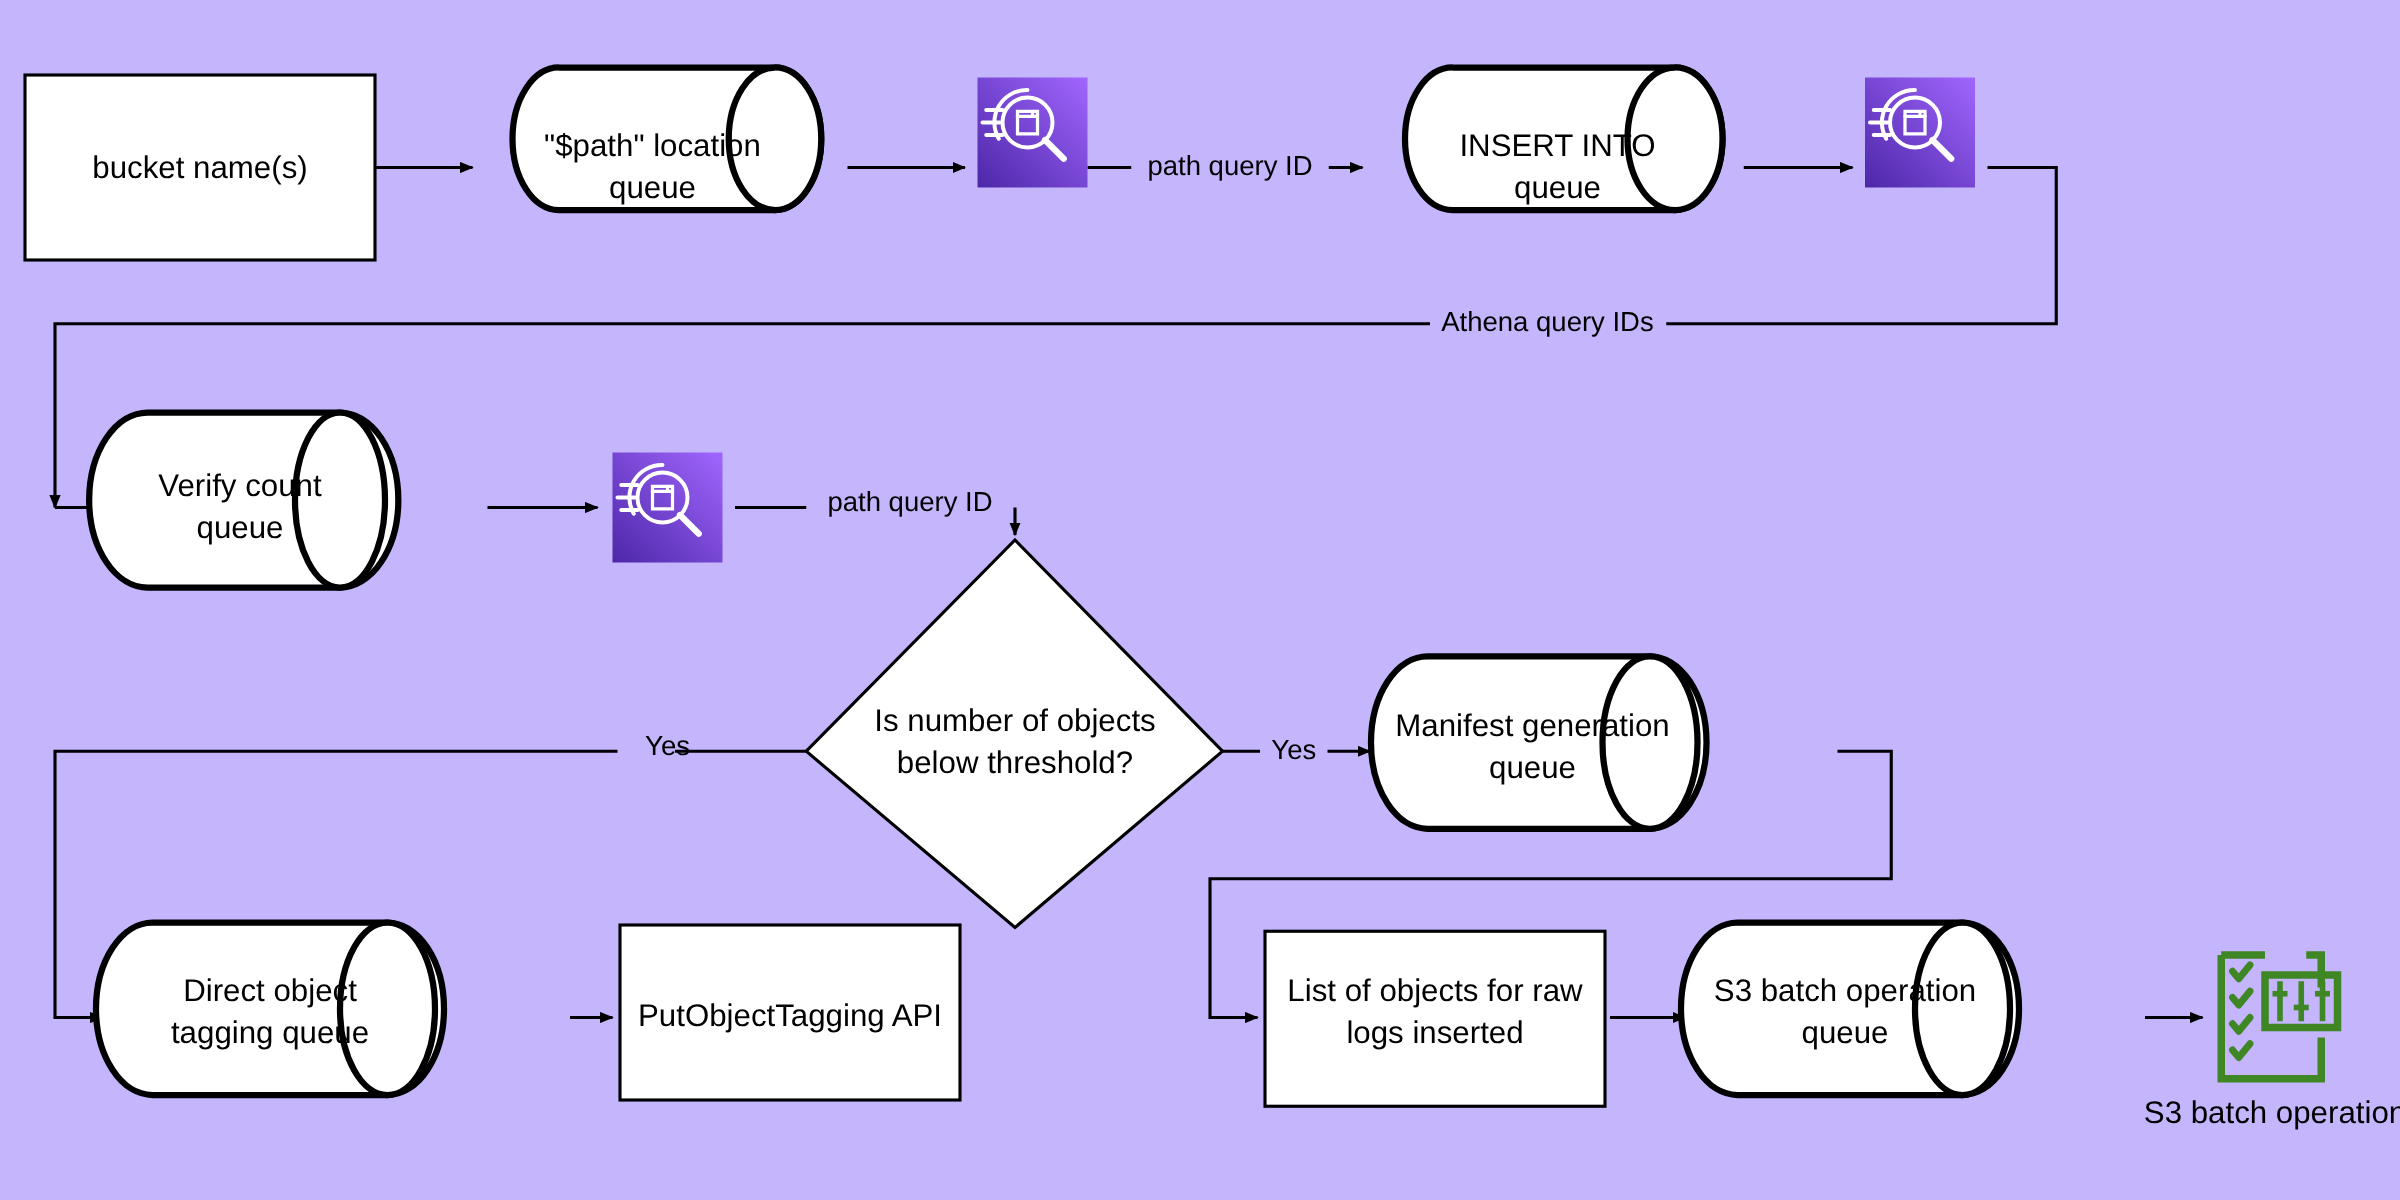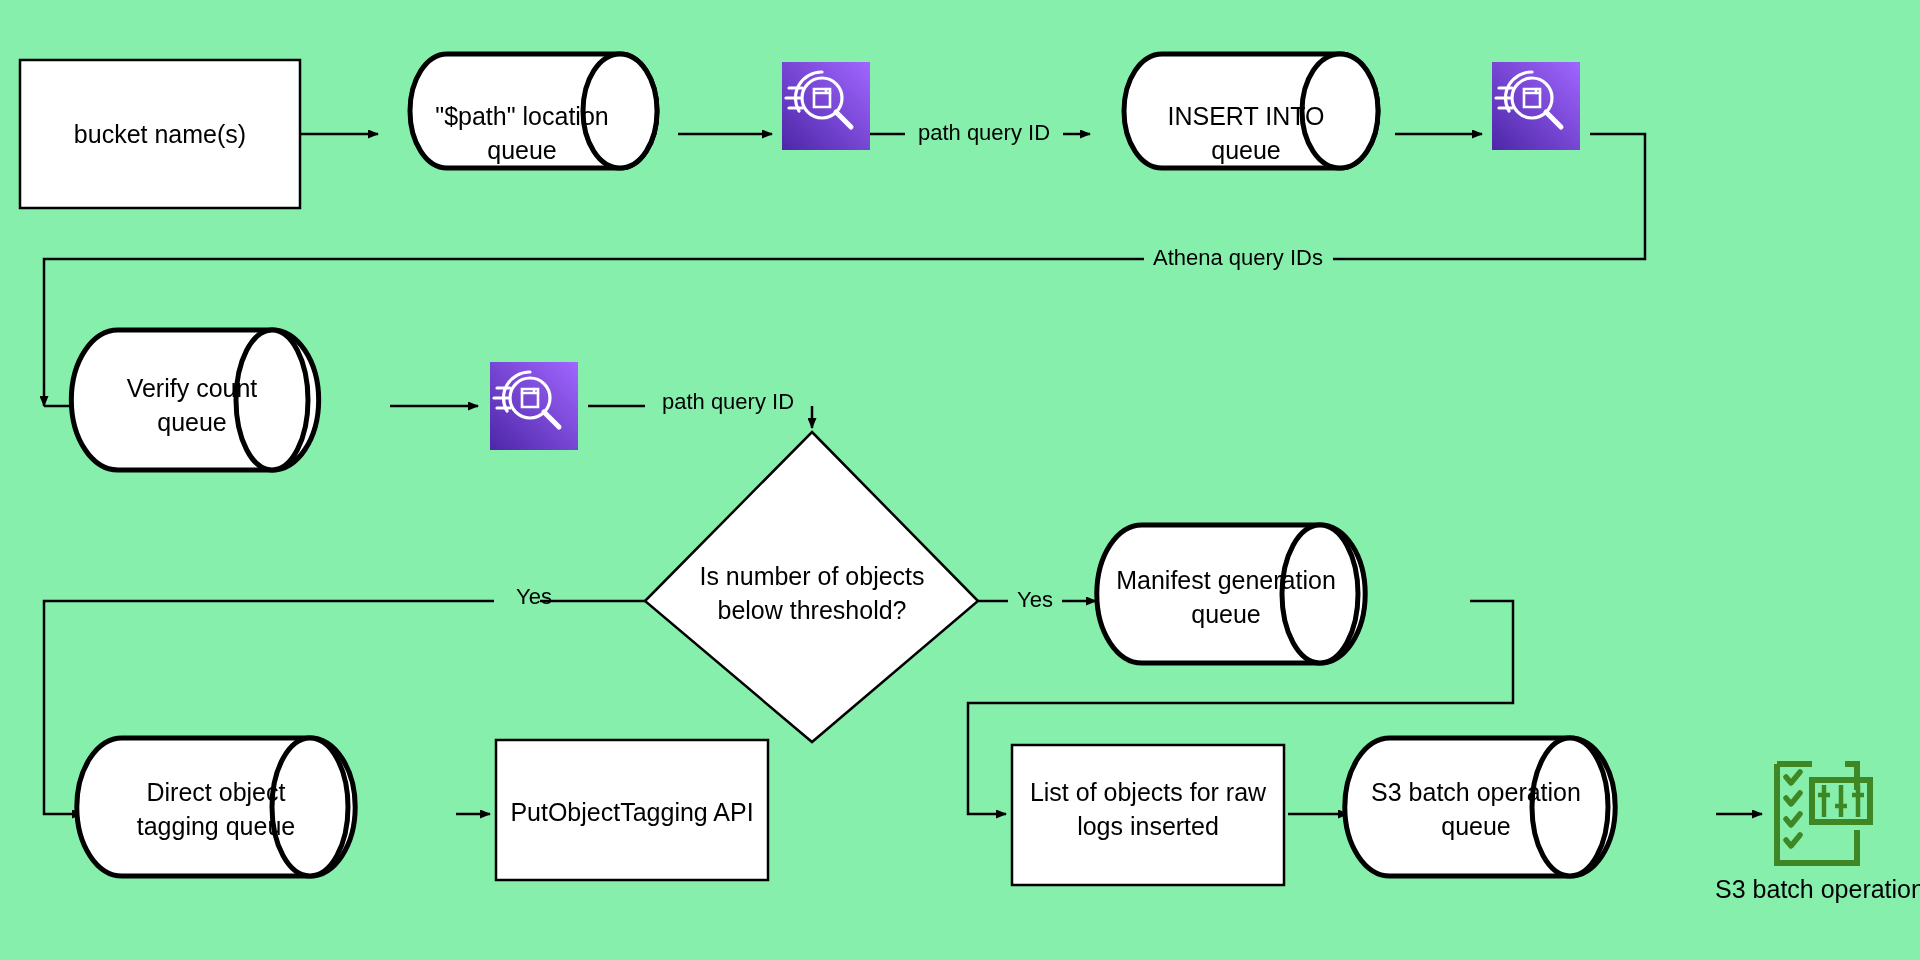--- a/index.html
+++ b/index.html
@@ -10,21 +10,21 @@
   body {
     width: 1920px;
     height: 960px;
     overflow: hidden;
     font-family: "Liberation Sans", sans-serif;
   }
   #diagram-root {
     position: relative;
     width: 1920px;
     height: 960px;
-    background: #86efac;
+    background: #c4b5fd;
   }
   svg#flow {
     display: block;
     width: 1920px;
     height: 960px;
   }
   .shape-stroke {
     fill: #ffffff;
     stroke: #000000;
   }

